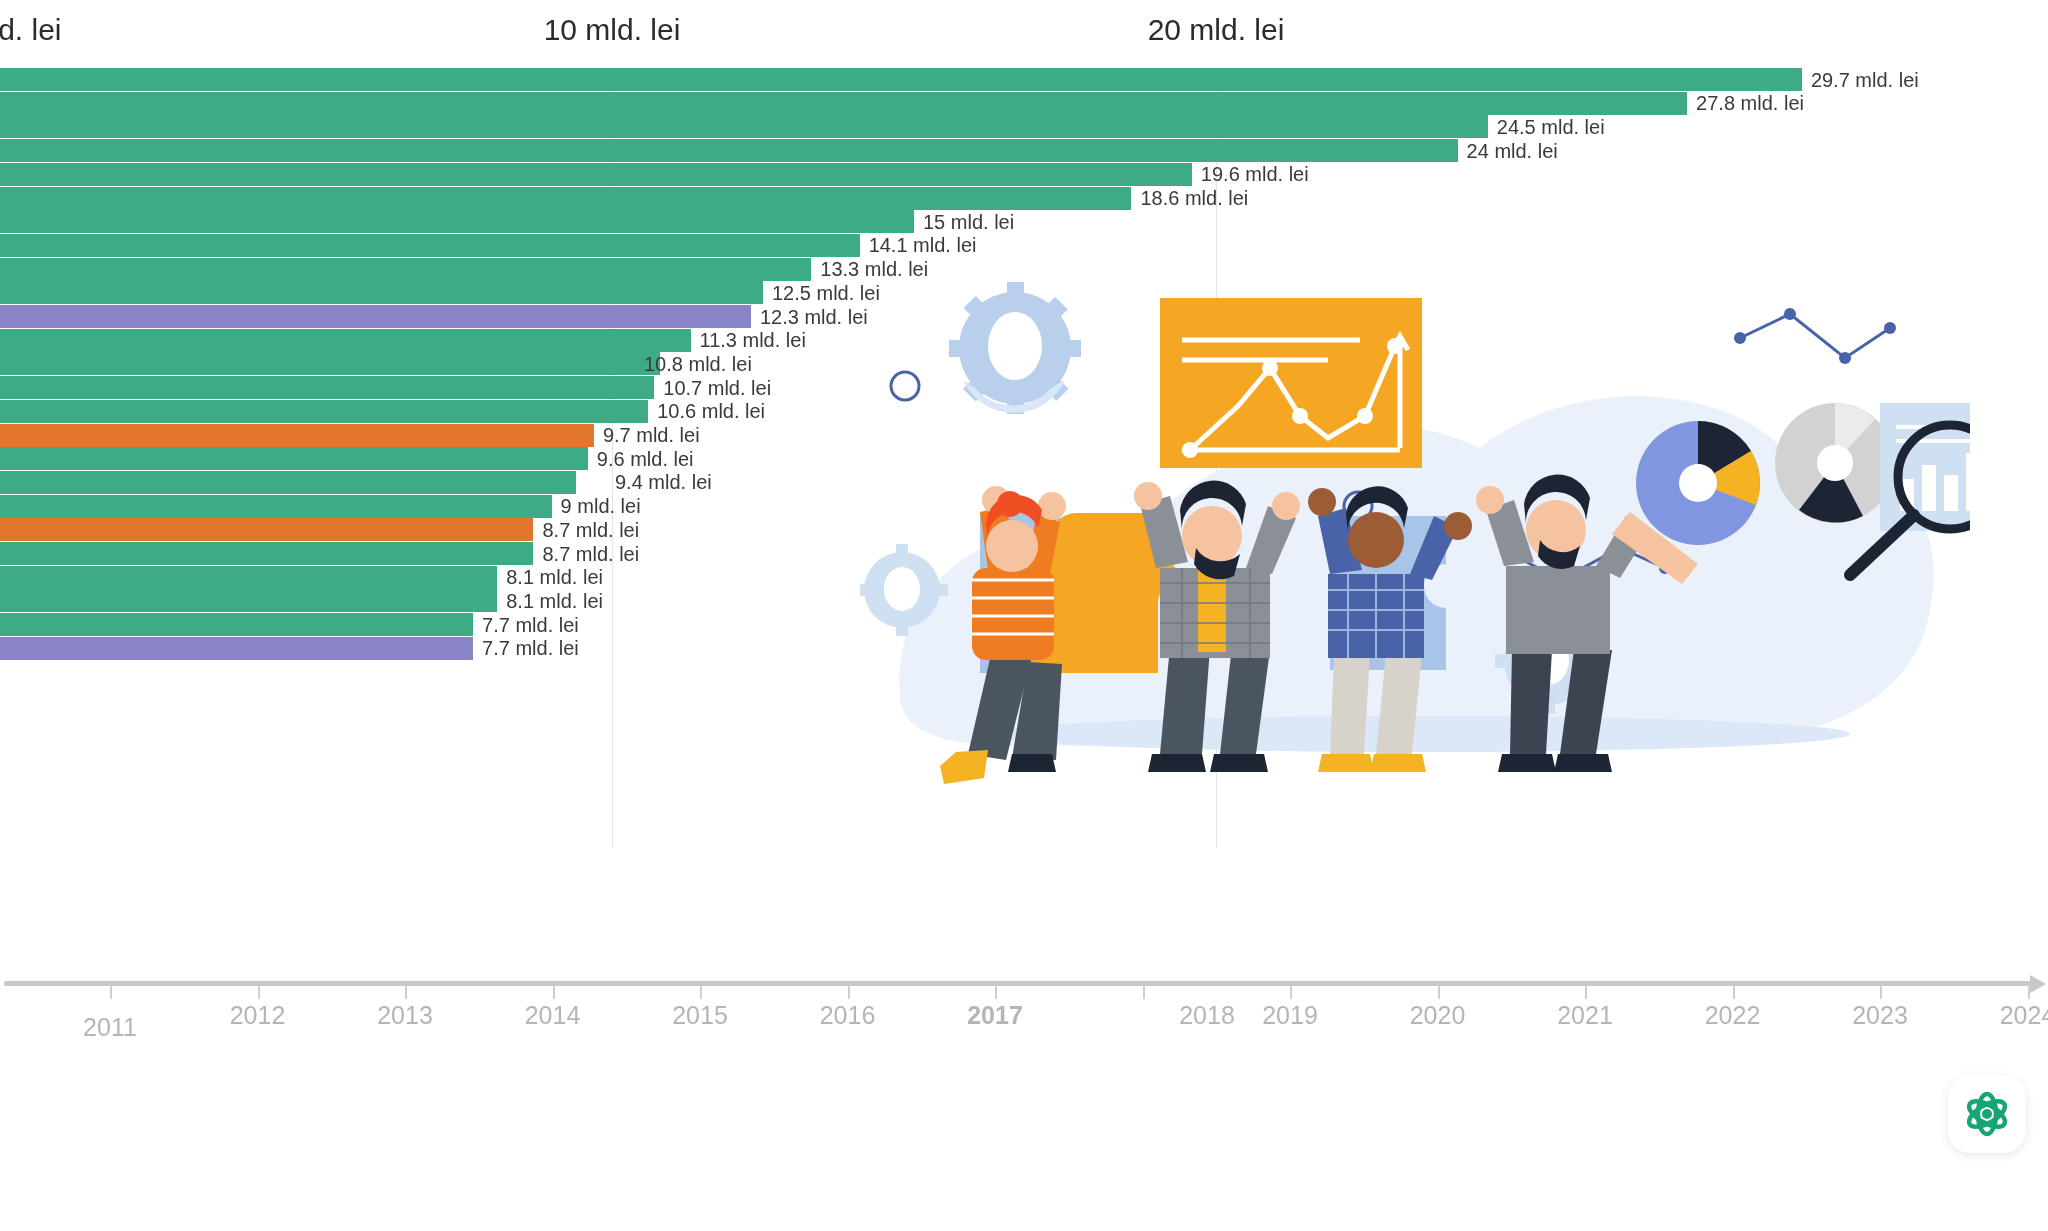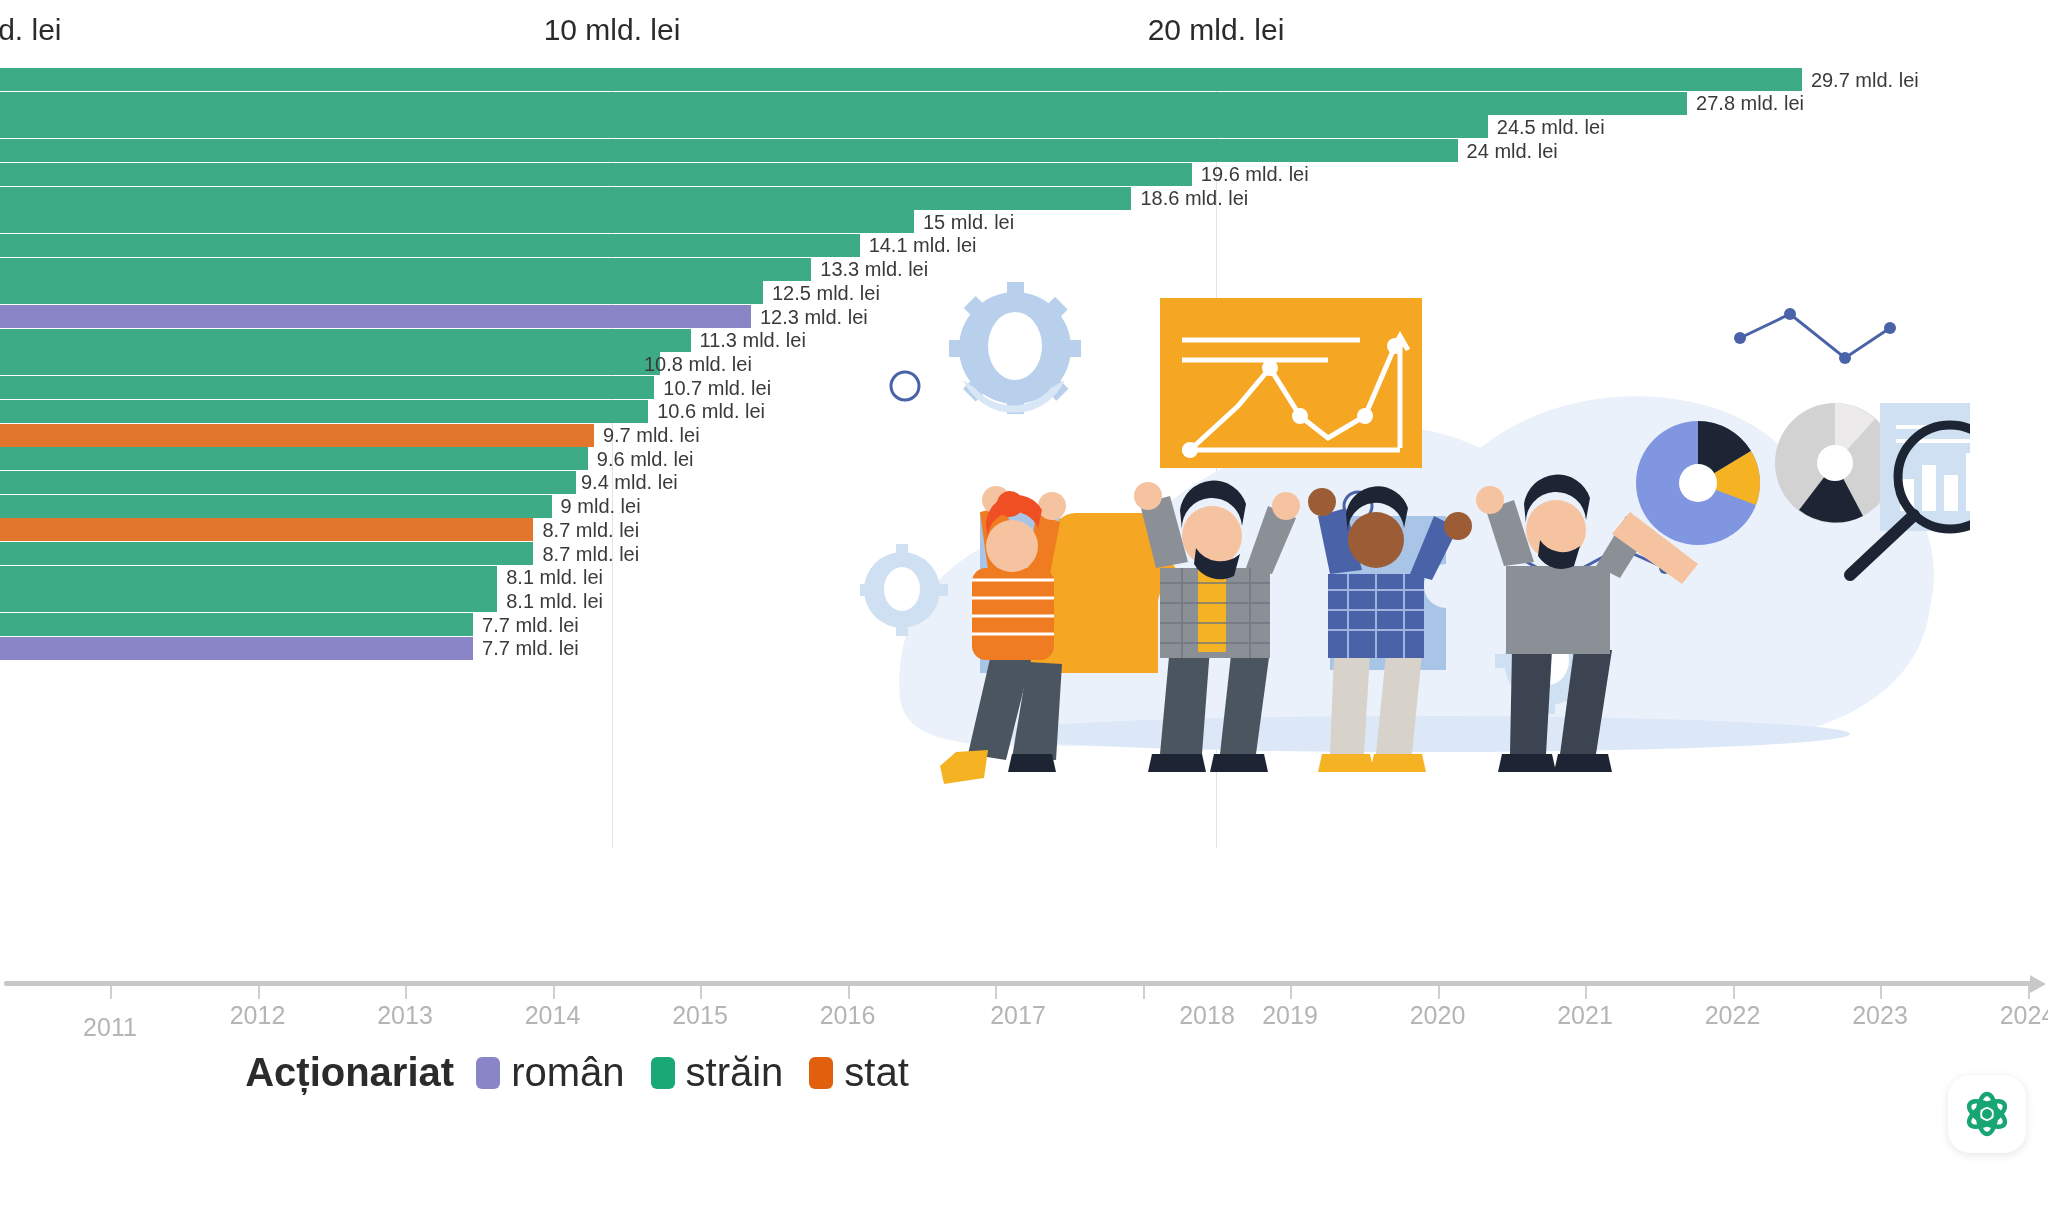--- a/index.html
+++ b/index.html
@@ -385,21 +385,21 @@
         <div class="bar-row" style="top: 355.5px; width: 2048px;">
           <div class="bar" style="width: 593.88px; background: rgb(226, 118, 45);"></div>
           <div class="bar-label" style="left: 593.88px;">9.7 mld. lei</div>
         </div>
         <div class="bar-row" style="top: 379.2px; width: 2048px;">
           <div class="bar" style="width: 587.84px; background: rgb(60, 171, 134);"></div>
           <div class="bar-label" style="left: 587.84px;">9.6 mld. lei</div>
         </div>
         <div class="bar-row" style="top: 402.9px; width: 2048px;">
           <div class="bar" style="width: 575.76px; background: rgb(60, 171, 134);"></div>
-          <div class="bar-label" style="left: 572px;">9.4 mld. lei</div>
+          <div class="bar-label" style="left: 606px;">9.4 mld. lei</div>
         </div>
         <div class="bar-row" style="top: 426.6px; width: 2048px;">
           <div class="bar" style="width: 551.6px; background: rgb(60, 171, 134);"></div>
           <div class="bar-label" style="left: 551.6px;">9 mld. lei</div>
         </div>
         <div class="bar-row" style="top: 450.3px; width: 2048px;">
           <div class="bar" style="width: 533.48px; background: rgb(226, 118, 45);"></div>
           <div class="bar-label" style="left: 533.48px;">8.7 mld. lei</div>
         </div>
         <div class="bar-row" style="top: 474px; width: 2048px;">
@@ -435,53 +435,38 @@
         <div class="axis-tick-label" style="left: 257.5px;">2012</div>
         <div class="axis-tick" style="left: 405px;"></div>
         <div class="axis-tick-label" style="left: 405px;">2013</div>
         <div class="axis-tick" style="left: 552.5px;"></div>
         <div class="axis-tick-label" style="left: 552.5px;">2014</div>
         <div class="axis-tick" style="left: 700px;"></div>
         <div class="axis-tick-label" style="left: 700px;">2015</div>
         <div class="axis-tick" style="left: 847.5px;"></div>
         <div class="axis-tick-label" style="left: 847.5px;">2016</div>
         <div class="axis-tick" style="left: 995px;"></div>
-        <div class="axis-tick-label" style="left: 1018px;">2017</div>
+        <div class="axis-tick-label" style="left: 995px; font-weight: bold;">2017</div>
         <div class="axis-tick" style="left: 1142.5px;"></div>
         <div class="axis-tick-label" style="left: 1171px; margin-left: 36px;">2018</div>
         <div class="axis-tick" style="left: 1290px;"></div>
         <div class="axis-tick-label" style="left: 1290px;">2019</div>
         <div class="axis-tick" style="left: 1437.5px;"></div>
         <div class="axis-tick-label" style="left: 1437.5px;">2020</div>
         <div class="axis-tick" style="left: 1585px;"></div>
         <div class="axis-tick-label" style="left: 1585px;">2021</div>
         <div class="axis-tick" style="left: 1732.5px;"></div>
         <div class="axis-tick-label" style="left: 1732.5px;">2022</div>
         <div class="axis-tick" style="left: 1880px;"></div>
         <div class="axis-tick-label" style="left: 1880px;">2023</div>
         <div class="axis-tick" style="left: 2027.5px;"></div>
         <div class="axis-tick-label" style="left: 2027.5px;">2024</div>
       </div>
   </div>
 
-  <div class="legend">
-    <span class="legend-title">Acționariat</span>
-    <div class="legend-item">
-      <span class="legend-swatch" style="background:#8a85c6"></span>
-      <span class="legend-label">român</span>
-    </div>
-    <div class="legend-item">
-      <span class="legend-swatch" style="background:#19a974"></span>
-      <span class="legend-label">străin</span>
-    </div>
-    <div class="legend-item">
-      <span class="legend-swatch" style="background:#e2600d"></span>
-      <span class="legend-label">stat</span>
-    </div>
-  </div>
 
   <div class="badge">
     <svg width="52" height="52" viewBox="0 0 52 52">
       <g fill="none" stroke="#17a673" stroke-width="4.5" stroke-linecap="round">
         <ellipse cx="26" cy="26" rx="20" ry="9" transform="rotate(30 26 26)"></ellipse>
         <ellipse cx="26" cy="26" rx="20" ry="9" transform="rotate(90 26 26)"></ellipse>
         <ellipse cx="26" cy="26" rx="20" ry="9" transform="rotate(150 26 26)"></ellipse>
       </g>
       <circle cx="26" cy="26" r="5" fill="#17a673"></circle>
     </svg>

